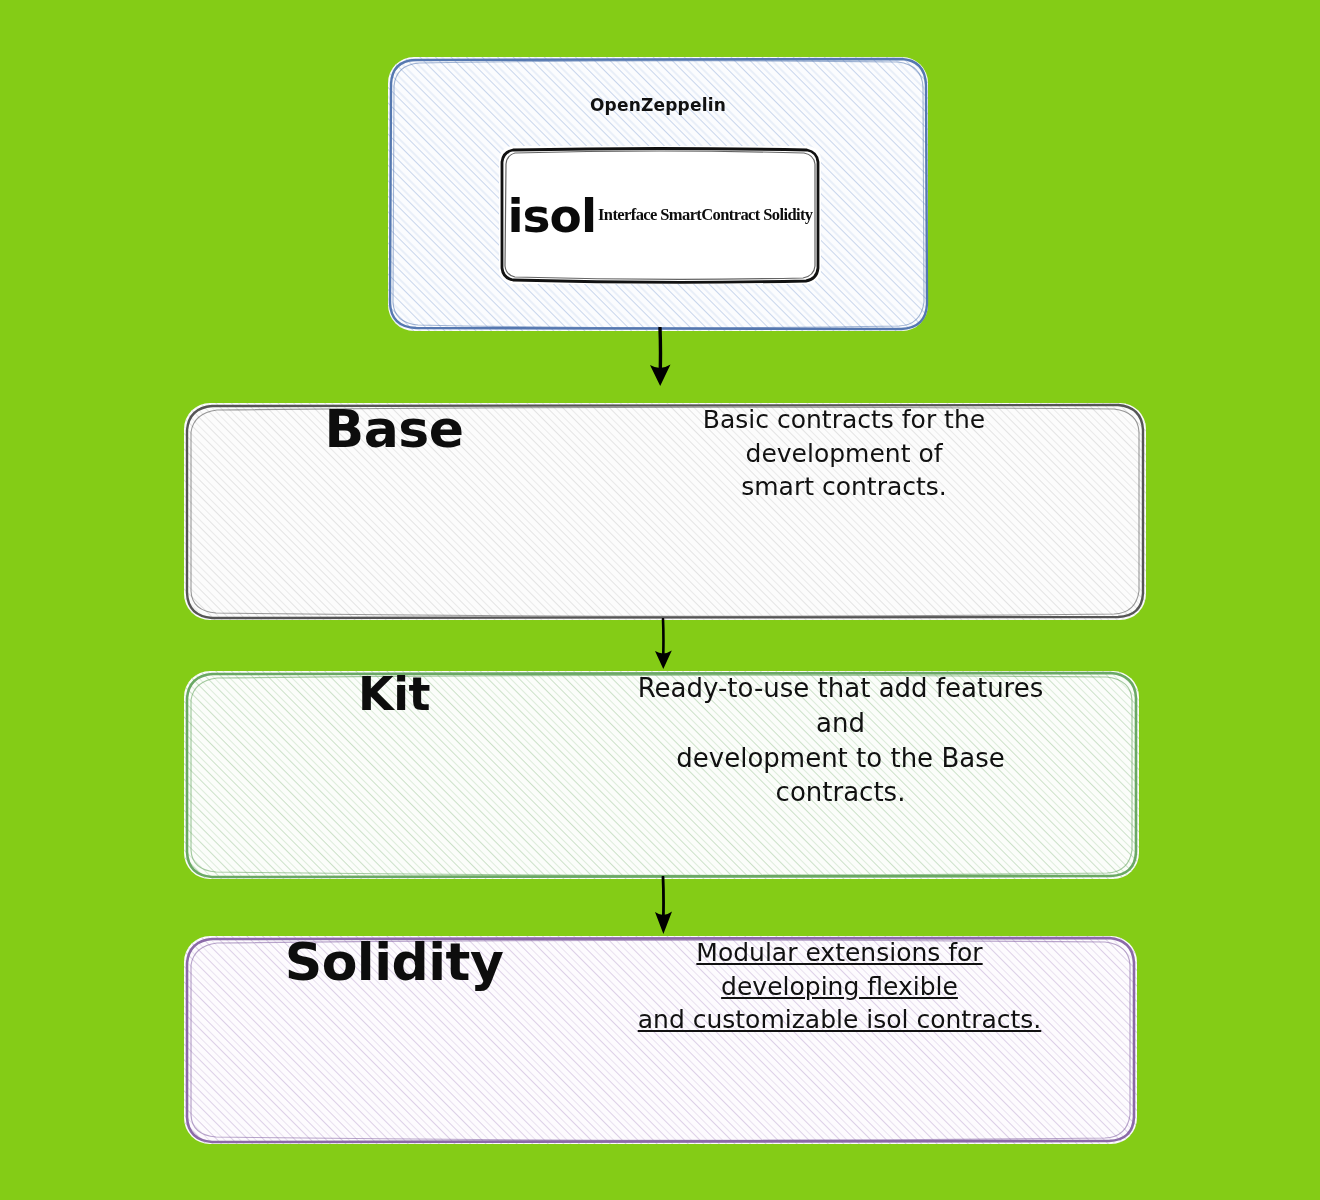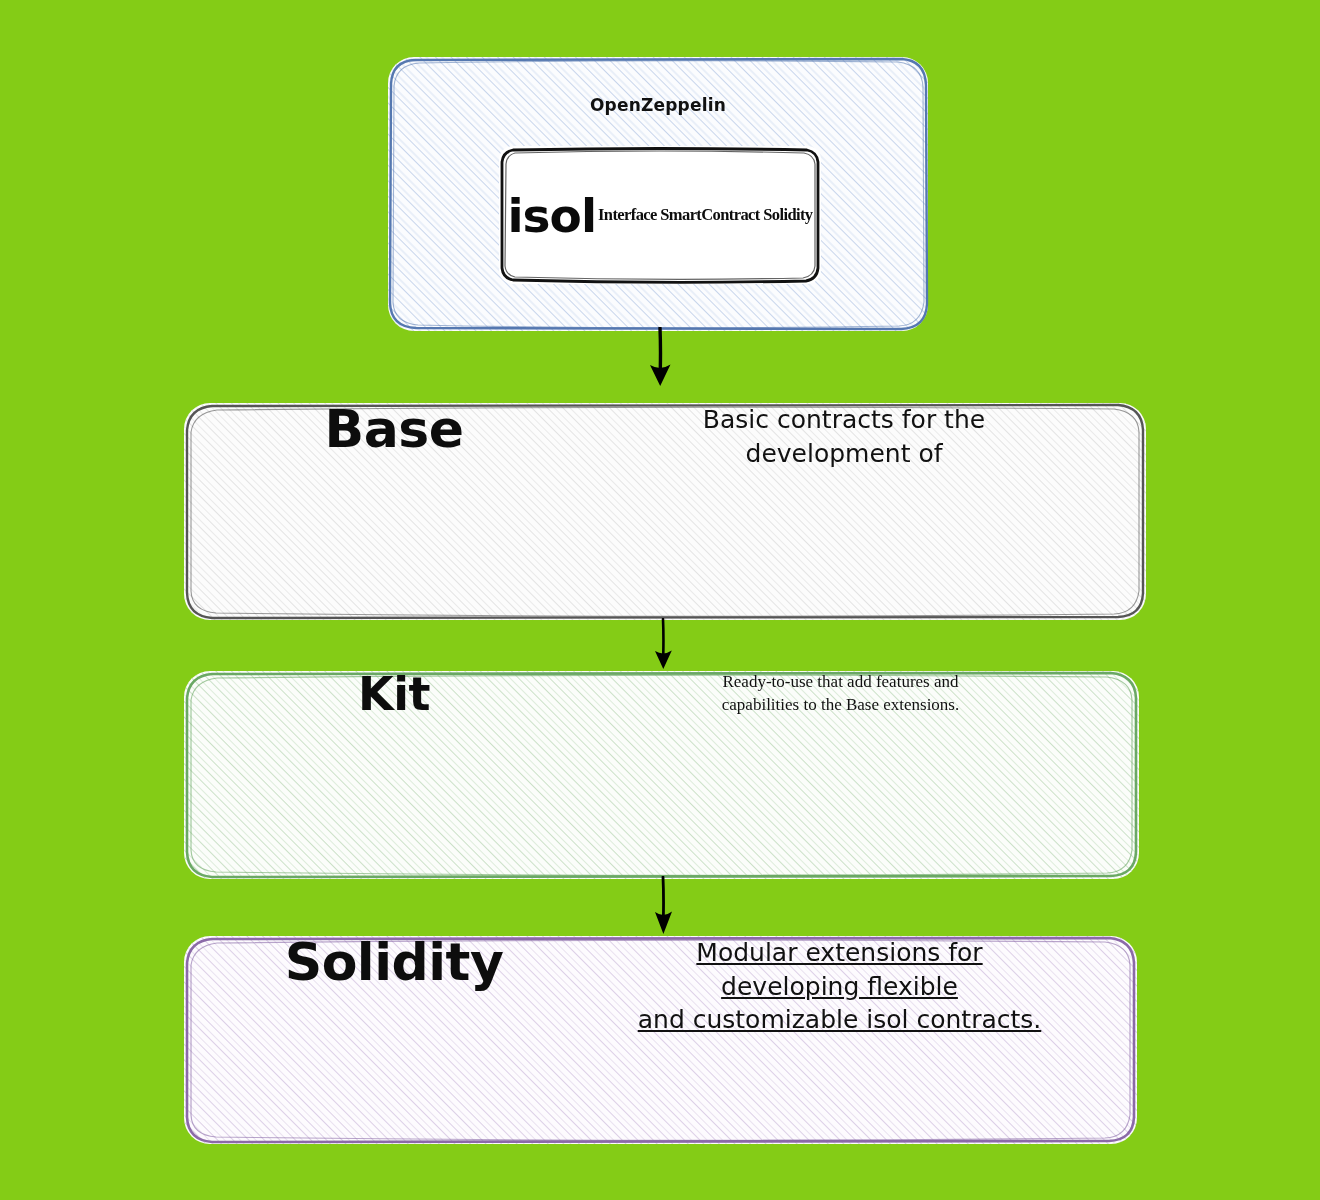--- a/index.html
+++ b/index.html
@@ -134,21 +134,21 @@
 
   #box-base .fill    { background: #fcfcfc; }
   #box-kit .fill     { background: #fbfdfa; }
   #box-modular .fill { background: #fdfbfe; }
 
   #base-label    { font-size: 52px; }
   #kit-label     { font-size: 46px; }
   #modular-label { font-size: 52px; }
 
   #base-desc    { font-size: 25px; }
-  #kit-desc     { font-size: 17px; font-family: Liberation Serif, serif; }
+  #kit-desc     { font-size: 26px; }
   #modular-desc { font-size: 25px; text-decoration: underline; }
 
   
   .arrow { position: absolute; pointer-events: none; }
   #arrow-oz-base   { left: 624px; top: 327px; width: 80px; height: 62px; }
   #arrow-base-kit  { left: 634px; top: 618px; width: 60px; height: 54px; }
   #arrow-kit-mod   { left: 634px; top: 876px; width: 60px; height: 62px; }
 </style>
 </head>
 <body>
@@ -215,20 +215,21 @@
         <path d="M33,7 Q480,2 930,6 Q954,9 955,29 L955,188 Q952,210 930,211 Q480,216 32,210 Q8,208 7,188 L7,29 Q10,10 33,7 Z" fill="none" stroke="#555555" stroke-width="1.1" stroke-linecap="round" stroke-linejoin="round" opacity="0.6"></path>
       </svg>
     </div>
     <div class="row">
       <div class="lbl">
         <span id="base-label" class="title-big">Base</span>
       </div>
       <div class="txt">
         <div id="base-desc" class="desc">
           <div>Basic contracts for the development of</div>
+          <div>smart contracts.</div>
         </div>
       </div>
     </div>
   </div>
 
   <div class="arrow" id="arrow-base-kit">
     <svg viewBox="0 0 60 54" xmlns="http://www.w3.org/2000/svg">
       <path d="M29,1 Q29.7,16 29.3,36" fill="none" stroke="#000000" stroke-width="2.6" stroke-linecap="round"></path>
       <path d="M21,33 L29.3,51 L37.8,32.5 Q29.5,38 21,33 Z" fill="#000000"></path>
     </svg>
@@ -252,21 +253,21 @@
         <path d="M33,7 Q478,2 923,6 Q947,9 948,29 L948,179 Q945,201 923,202 Q478,207 32,201 Q8,199 7,179 L7,29 Q10,10 33,7 Z" fill="none" stroke="#6aa864" stroke-width="1.2" stroke-linecap="round" stroke-linejoin="round" opacity="0.6"></path>
       </svg>
     </div>
     <div class="row">
       <div class="lbl">
         <span id="kit-label" class="title-big">Kit</span>
       </div>
       <div class="txt">
         <div id="kit-desc" class="desc">
           <div>Ready-to-use that add features and</div>
-          <div>capabilities to the Base extensions.</div>
+          <div>development to the Base contracts.</div>
         </div>
       </div>
     </div>
   </div>
 
   <div class="arrow" id="arrow-kit-mod">
     <svg viewBox="0 0 60 62" xmlns="http://www.w3.org/2000/svg">
       <path d="M29,1 Q29.8,18 29.4,40" fill="none" stroke="#000000" stroke-width="2.8" stroke-linecap="round"></path>
       <path d="M21,36 L29.4,58 L38,35.5 Q29.6,42 21,36 Z" fill="#000000"></path>
     </svg>

